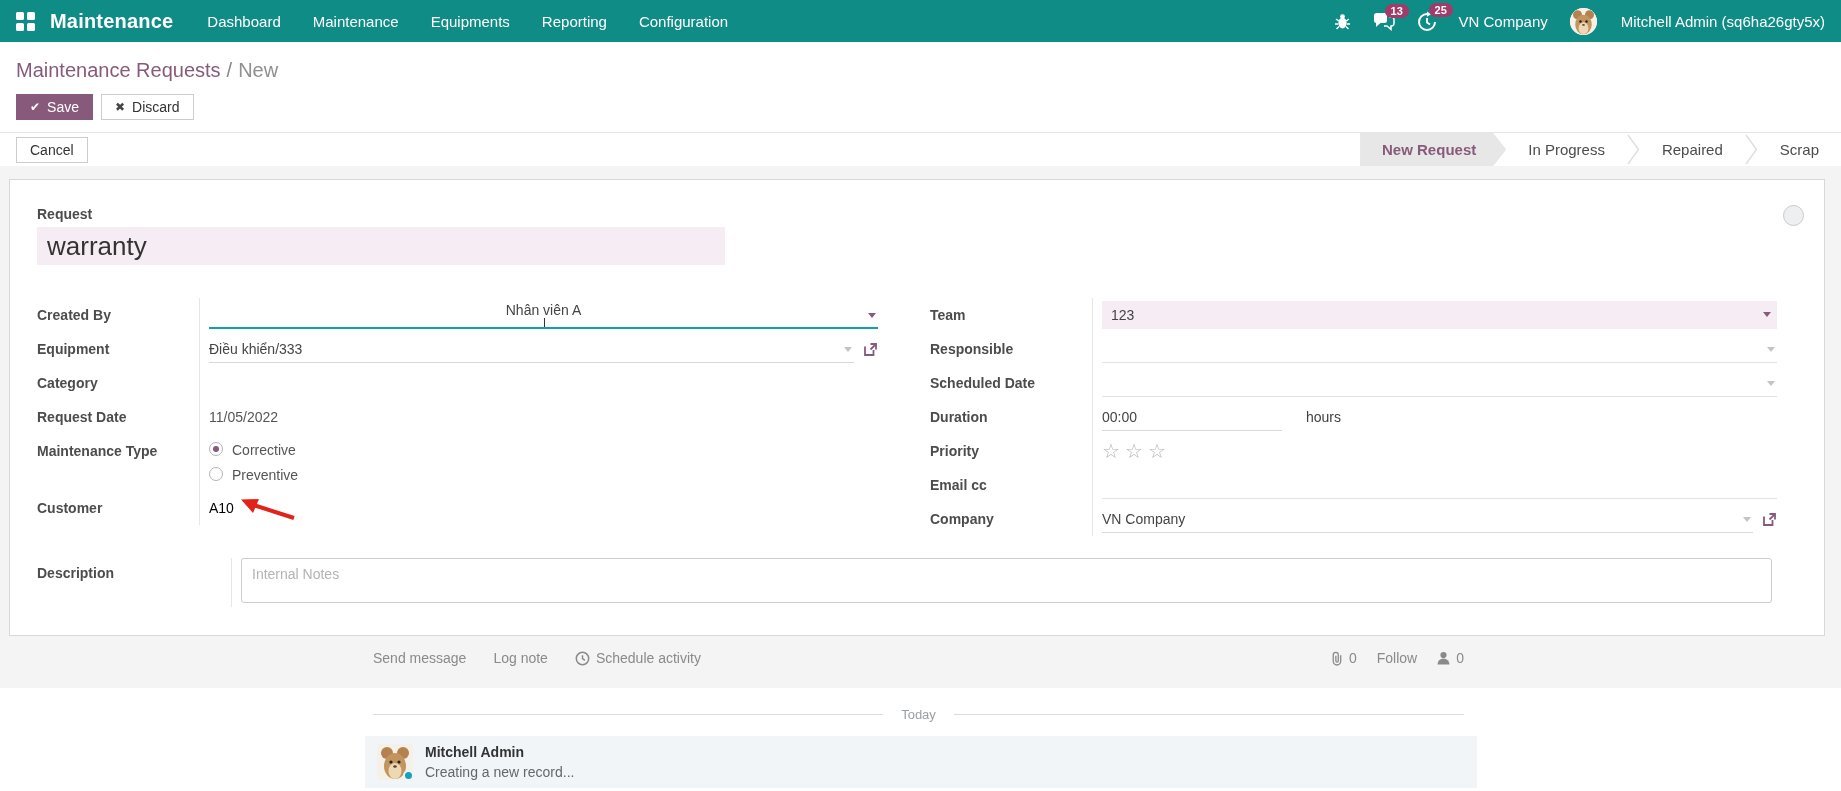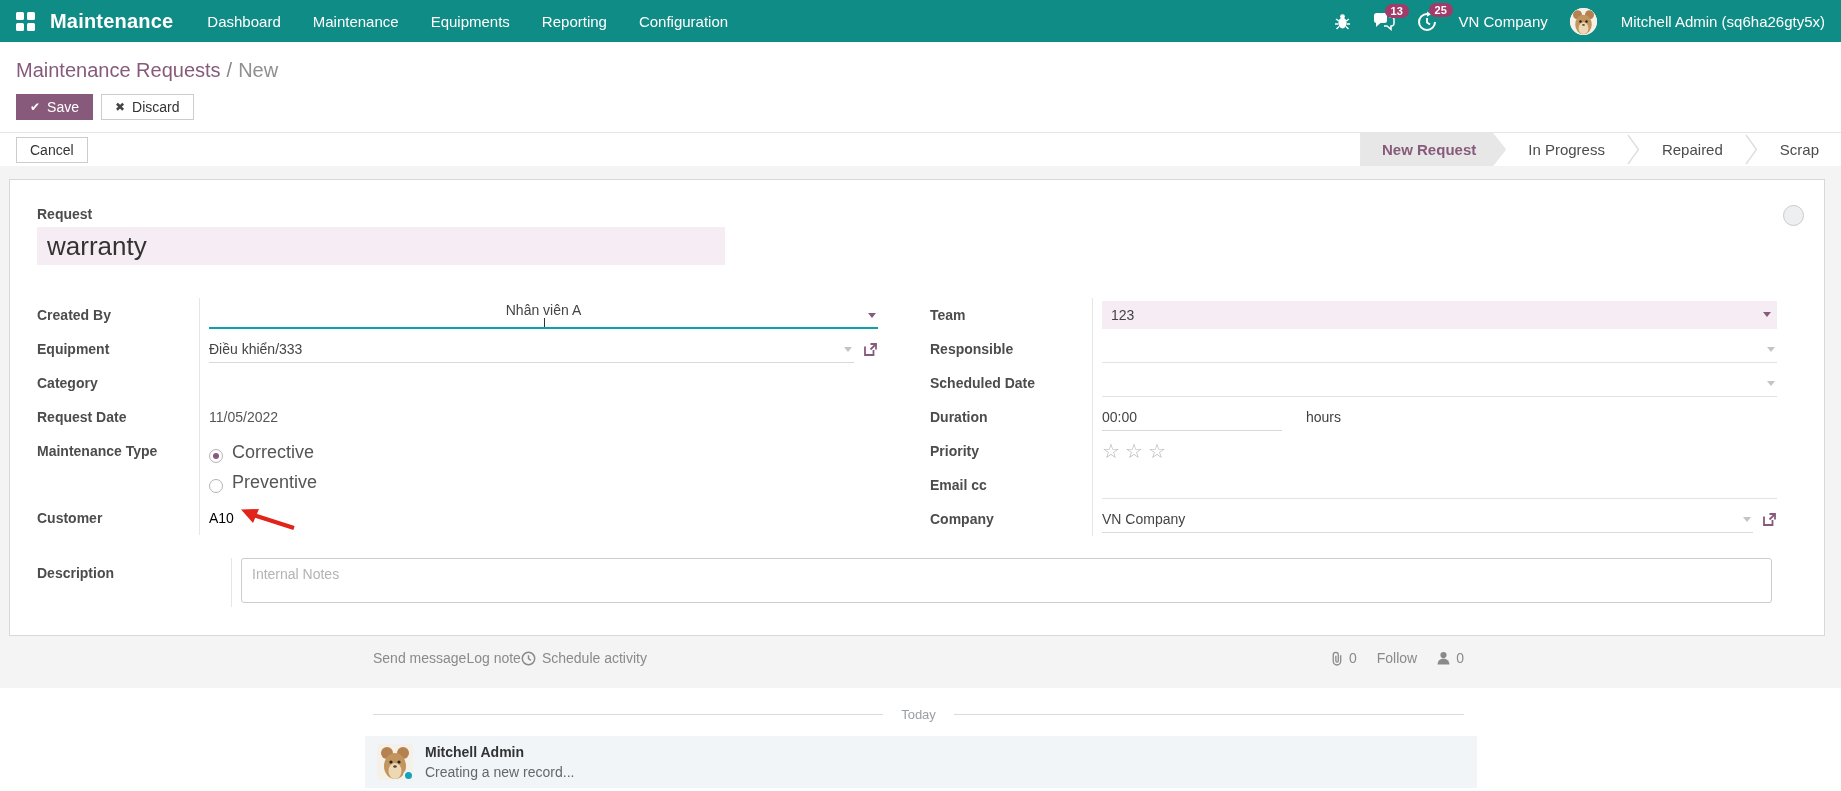--- a/index.html
+++ b/index.html
@@ -64,39 +64,39 @@
   .line.noborder { border-bottom:none; }
   .caret { width:0; height:0; border-left:4px solid transparent; border-right:4px solid transparent;
     border-top:5px solid #875A7B; position:absolute; right:2px; top:11px; cursor:pointer; }
   .caret.gray { border-top-color:#c4c4c4; }
   .cursor-bar { display:inline-block; width:1px; height:15px; background:#333; margin-left:1px; }
   .ext-link { margin-left:9px; cursor:pointer; flex:none; display:flex; }
   .pill { flex:1; background:#f6edf4; height:28px; display:flex; align-items:center;
     padding:0 9px; position:relative; color:#444; }
   .pill .caret { right:6px; }
   .radio-group { display:flex; flex-direction:column; gap:9px; padding:8px 0; }
-  .radio-opt { display:flex; align-items:flex-end; font-size:18px; color:#555; cursor:pointer; }
+  .radio-opt { display:flex; align-items:flex-start; font-size:14px; color:#555; cursor:pointer; }
   .radio { width:14px; height:14px; border-radius:50%; border:1px solid #b3b3b3;
     margin-right:9px; position:relative; background:#fff; }
   .radio.sel::after { content:""; position:absolute; inset:3px; border-radius:50%; background:#875A7B; }
   .m2o-link { color:#000000; cursor:pointer; }
   .annot-arrow { position:absolute; left:40px; top:5px; pointer-events:none; }
   .short-line { width:180px; flex:none; }
   .unit { margin-left:24px; color:#404040; }
   .stars { font-size:20px; color:#b5b5b5; letter-spacing:5px; cursor:pointer; }
   .desc-row { display:grid; grid-template-columns:162px 1fr; margin-top:22px; }
   .desc-value { border-left:1px solid #e6e6e6; padding:0 0 0 9px;margin-left:32px; }
   .desc-textarea { width:calc(100% - 25px); height:45px; border:1px solid #ccc; border-radius:3px;
     padding:7px 10px; font-family:inherit; font-size:14px; color:#444; resize:none; }
   .desc-textarea::placeholder { color:#b3b3b3; }
 
   
   .chatter-toolbar { width:1091px; margin:14px 0 0 364px; display:flex; align-items:center;
     font-size:14px; color:#8a8a8a; }
-  .ct-left { display:flex; align-items:center; }
+  .ct-left { display:flex; align-items:center; gap:27px; }
   .ct-right { margin-left:auto; display:flex; align-items:center; gap:20px; }
   .ct-item { display:flex; align-items:center; gap:6px; cursor:pointer; }
   .content-white { background:#fff; }
   .today-row { width:1091px; margin-left:373px; padding-top:19px; display:flex;
     align-items:center; color:#9aa0a6; font-size:13px; }
   .hr { flex:1; height:1px; background:#dadada; }
   .today-label { padding:0 18px; }
   .message { width:1112px; margin:14px 0 0 365px; background:#f1f5f8; padding:8px 12px;
     display:flex; gap:12px; }
   .avatar-md { width:36px; height:36px; border-radius:3px; overflow:hidden; position:relative; flex:none; }

